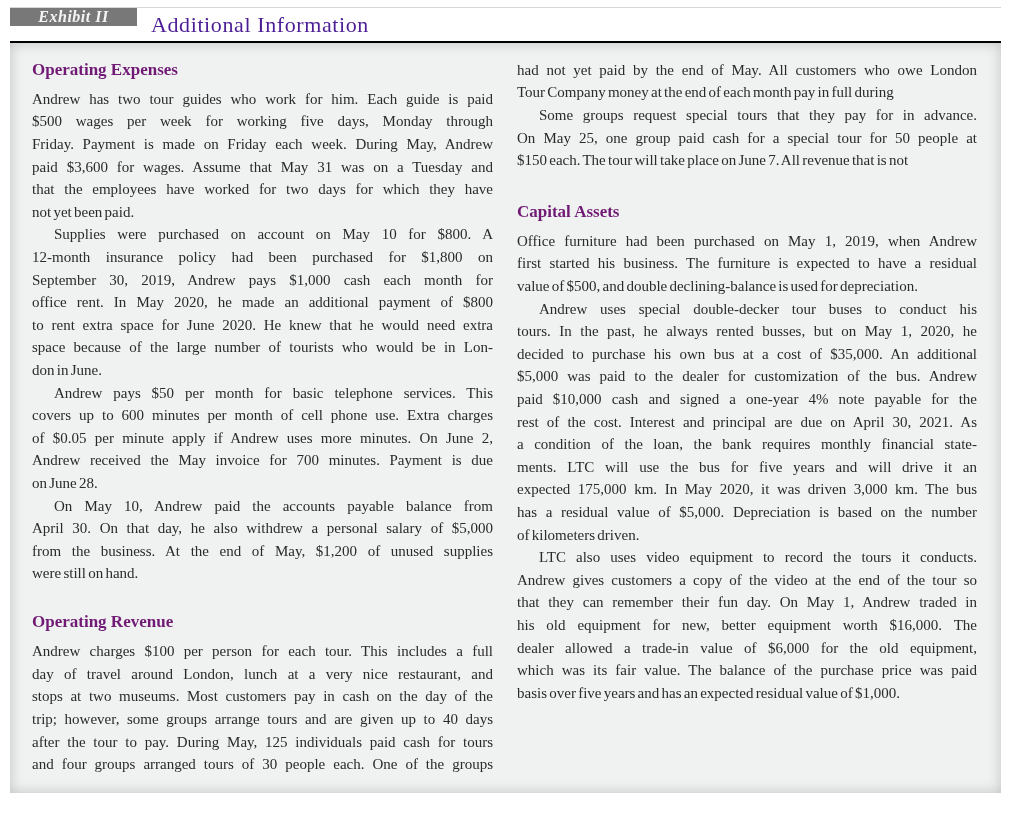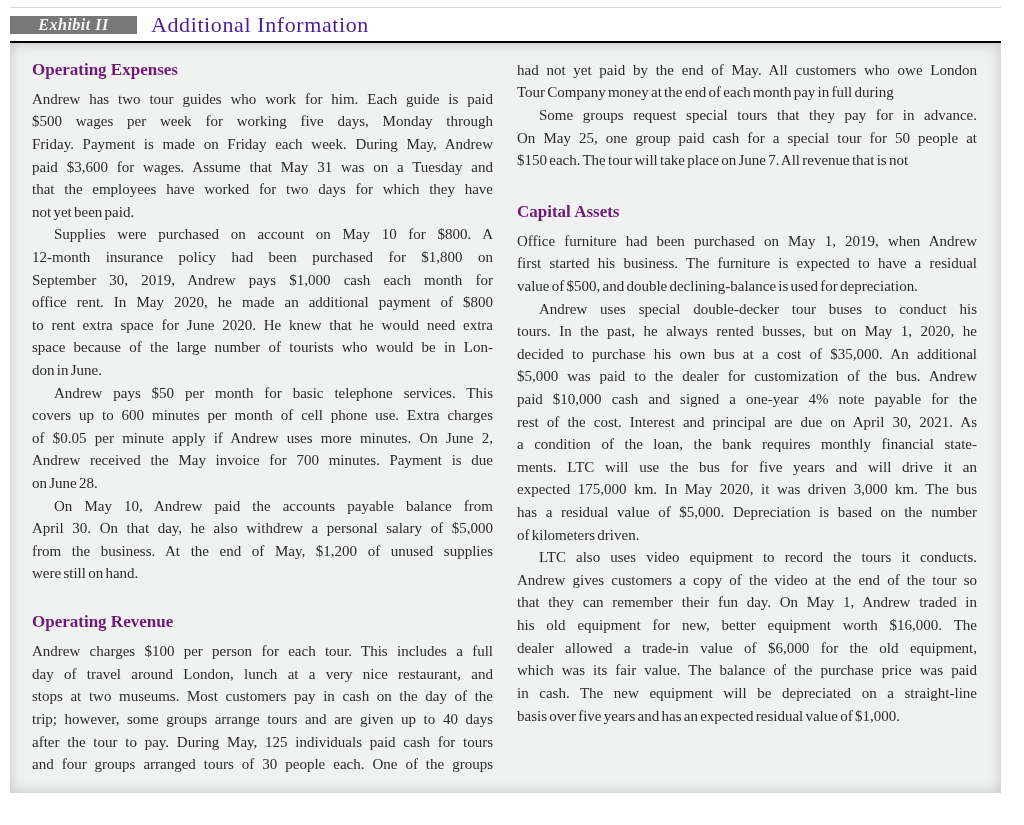--- a/index.html
+++ b/index.html
@@ -7,21 +7,21 @@
     width: 1024px; height: 825px; overflow: hidden; position: relative;
     background: #ffffff;
     font-family: "Liberation Serif", "DejaVu Serif", serif;
     color: #2a2a2a;
   }
   .header {
     position: absolute; left: 10px; top: 7px; width: 991px; height: 33px;
     background: #ffffff;
     border-top: 1px solid #d6d6d6;
     border-bottom: 4px solid #000000;
-    display: flex; align-items: center;
+    display: flex; align-items: flex-start;
   }
   .tab {
     width: 127px; background: #787878; color: #f4f4f4;
     font-family: "Liberation Serif", "DejaVu Serif", serif;
     font-style: italic; font-weight: bold; font-size: 16px; letter-spacing: 0.5px;
     display: flex; align-items: center; justify-content: center;
   }
   .divider {
     width: 8px;
     background: linear-gradient(to right, #f2f2f2 0 2px, #a8a8a8 2px 3.5px, #ffffff 3.5px 5px, #a8a8a8 5px 6.5px, #ffffff 6.5px 8px);
@@ -134,17 +134,16 @@
         <span class="line">has a residual value of $5,000. Depreciation is based on the number</span>
         <span class="line">of kilometers driven.</span>
       </div>
       <div class="para">
         <span class="line">LTC also uses video equipment to record the tours it conducts.</span>
         <span class="line">Andrew gives customers a copy of the video at the end of the tour so</span>
         <span class="line">that they can remember their fun day. On May 1, Andrew traded in</span>
         <span class="line">his old equipment for new, better equipment worth $16,000. The</span>
         <span class="line">dealer allowed a trade-in value of $6,000 for the old equipment,</span>
         <span class="line">which was its fair value. The balance of the purchase price was paid</span>
-        <span class="line">in cash. The new equipment will be depreciated on a straight-line</span>
         <span class="line">basis over five years and has an expected residual value of $1,000.</span>
       </div>
     </div>
 </div>
 
 </body></html>

